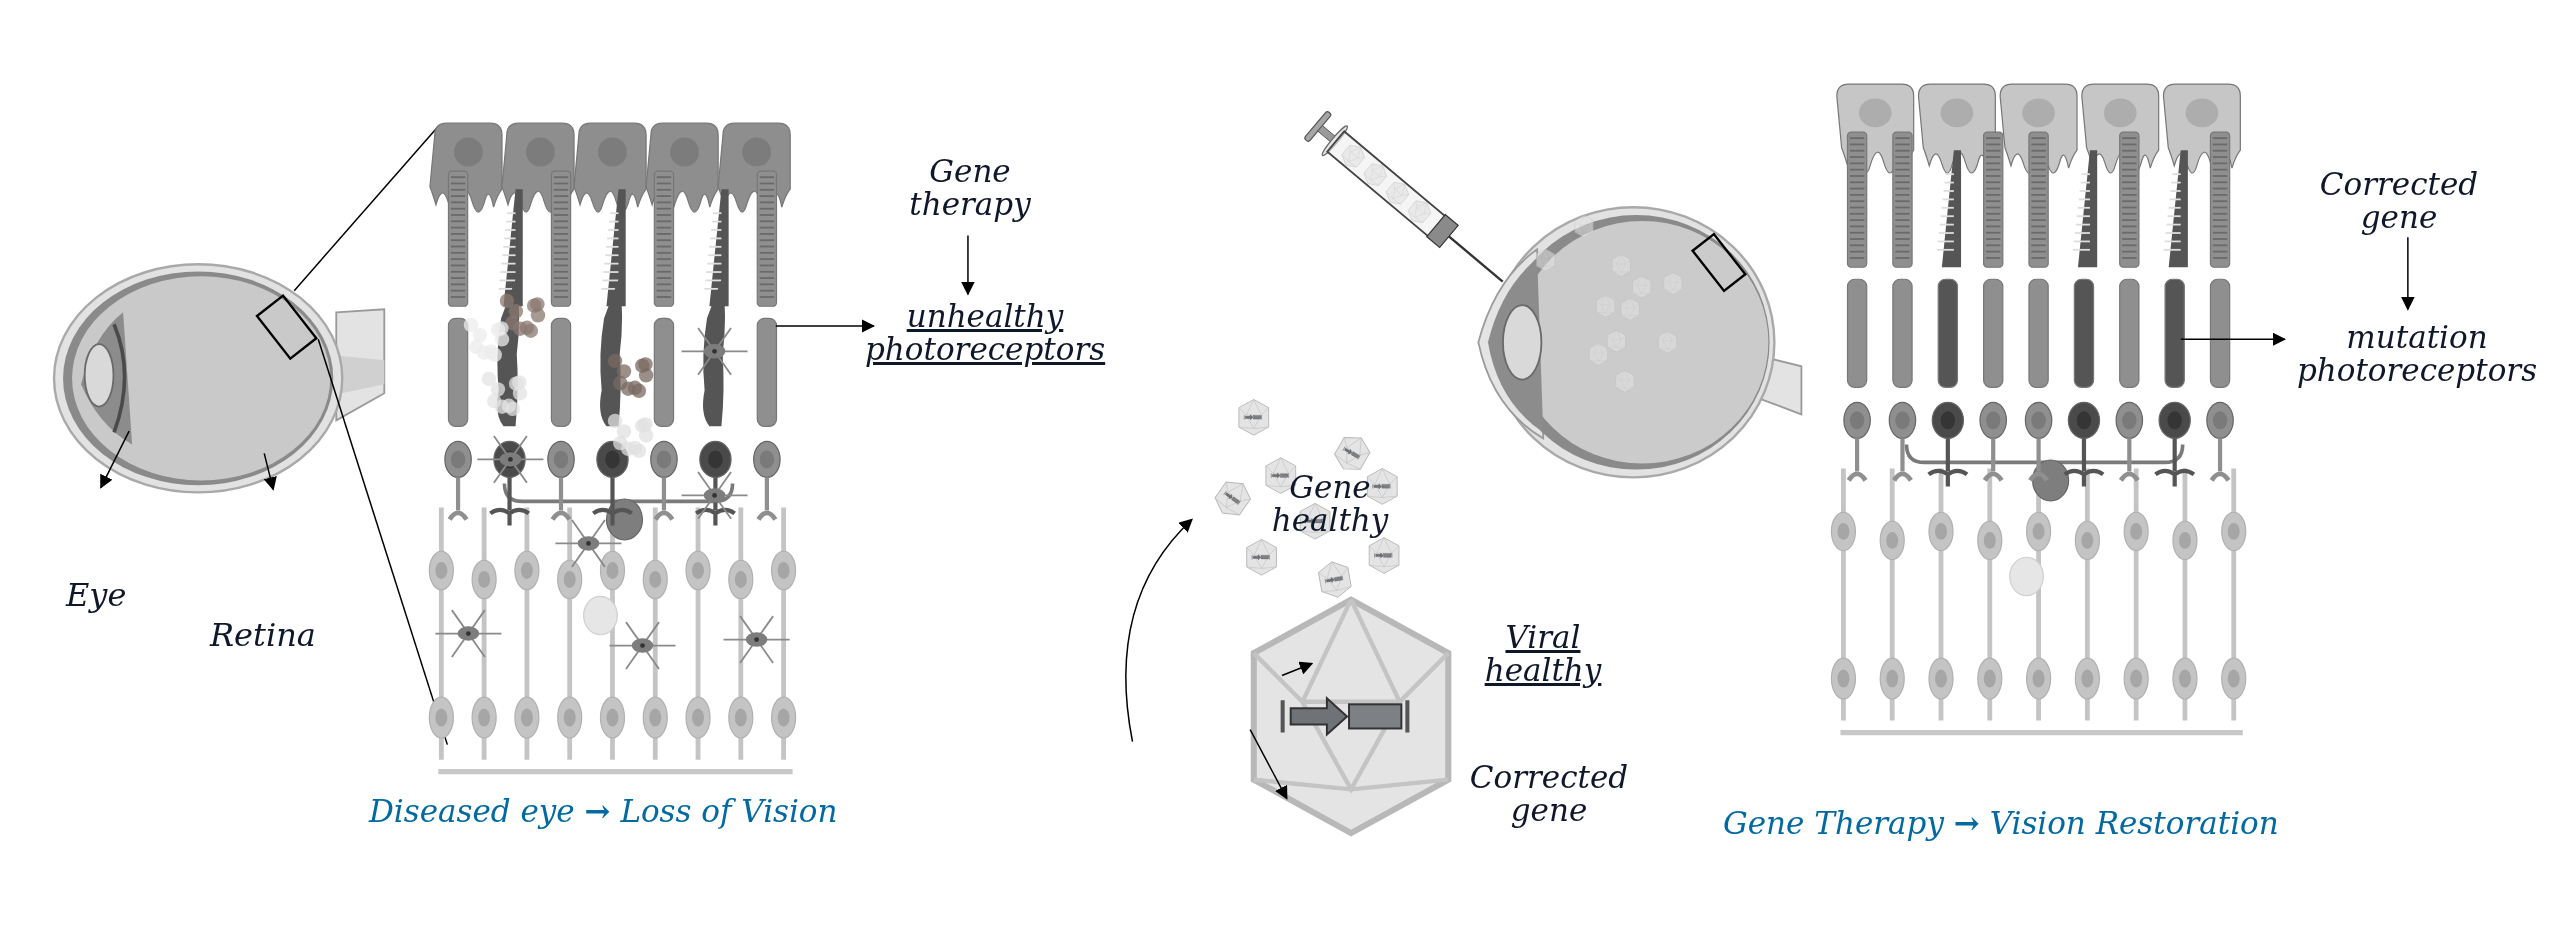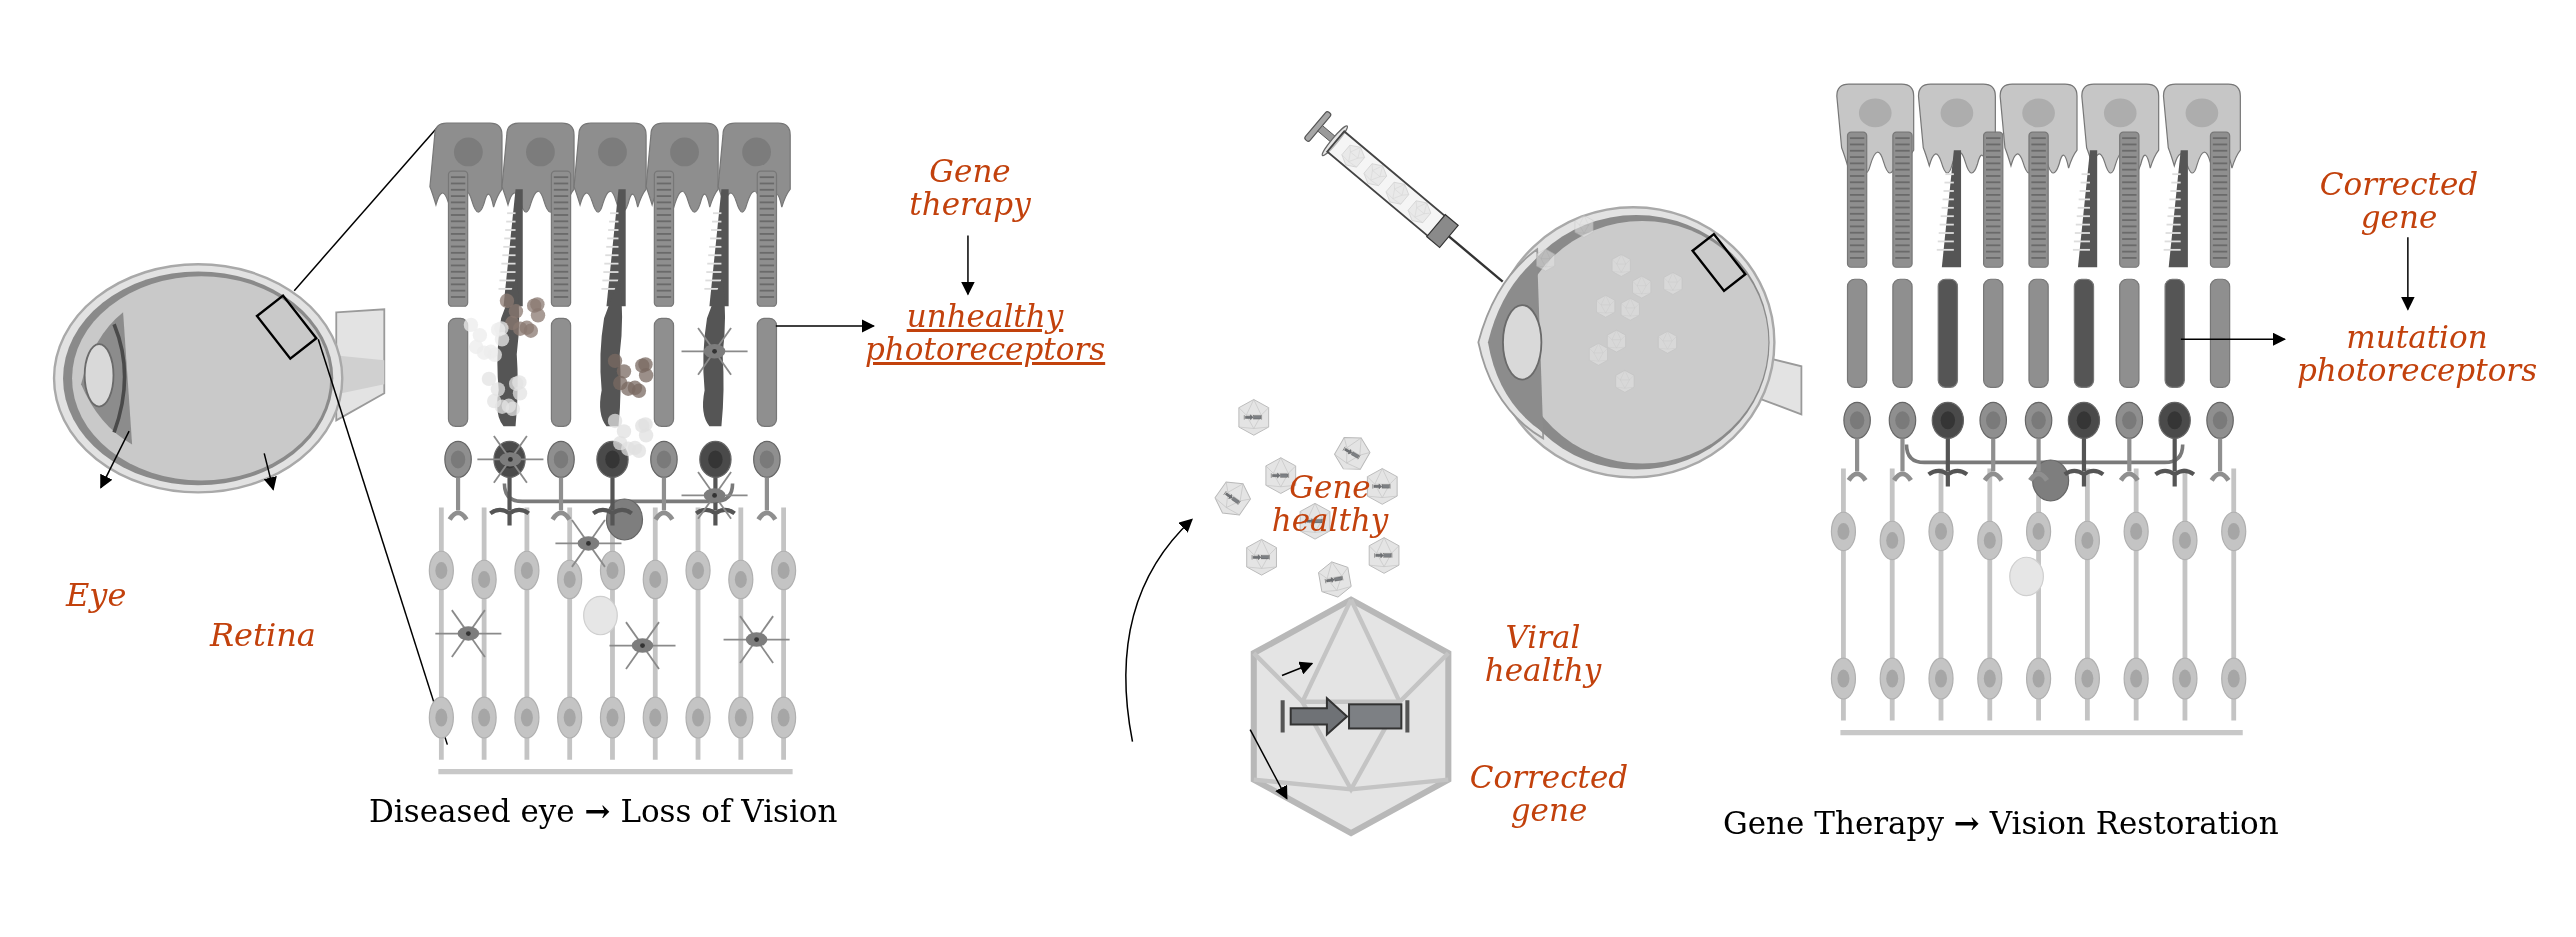--- a/index.html
+++ b/index.html
@@ -1,20 +1,20 @@
 <!DOCTYPE html>
 <html style="font-size:9.6px"><head>
 <meta charset="utf-8">
 <style>
   html,body{margin:0;padding:0;background:#ffffff;}
   body{width:2576px;height:938px;position:relative;overflow:hidden;font-family:"DejaVu Serif",serif;}
   #stage{position:absolute;left:0;top:0;width:2576px;height:938px;}
-  .lbl{position:absolute;font-family:"DejaVu Serif",serif;font-style:italic;color:#c2410c;text-align:center;line-height:1.05;white-space:nowrap;}
+  .lbl{position:absolute;font-family:"DejaVu Serif",serif;font-style:italic;color:#0f172a;text-align:center;line-height:1.05;white-space:nowrap;}
   .lbl span{display:block;}
-  .cap{position:absolute;font-family:"DejaVu Serif",serif;color:#000000;white-space:nowrap;}
+  .cap{position:absolute;font-family:"DejaVu Serif",serif;font-style:italic;color:#0369a1;white-space:nowrap;}
 </style>
 </head>
 <body>
 
 <div id="stage">
 <svg id="art" width="2576" height="938" viewBox="0 0 4290 1562" xmlns="http://www.w3.org/2000/svg">
   <defs>
     <marker id="ah" viewBox="0 0 10 10" refX="9" refY="5" markerWidth="9" markerHeight="9" orient="auto-start-reverse">
       <path d="M0,0 L10,5 L0,10 z" fill="#000"></path>
     </marker>
@@ -742,21 +742,21 @@
 <div class="cap" style="left:369px;top:793px;font-size:31px;">
   <span>Diseased eye</span>
   <b>→</b>
   <span>Loss of Vision</span>
 </div>
 
 <div class="lbl" style="left:1261px;top:471px;font-size:31px;width:138px;">
   <span>Gene</span>
   <span>healthy</span>
 </div>
-<div class="lbl" style="left:1483px;top:621px;font-size:31px;width:120px;">
+<div class="lbl" style="left:1483px;top:621px;font-size:31px;width:120px;text-decoration:underline;">
   <span>Viral</span>
   <span>healthy</span>
 </div>
 <div class="lbl" style="left:1453px;top:761px;font-size:31px;width:192px;">
   <span>Corrected</span>
   <span>gene</span>
 </div>
 
 <div class="lbl" style="left:2300px;top:168px;font-size:31px;width:198px;">
   <span>Corrected</span>

